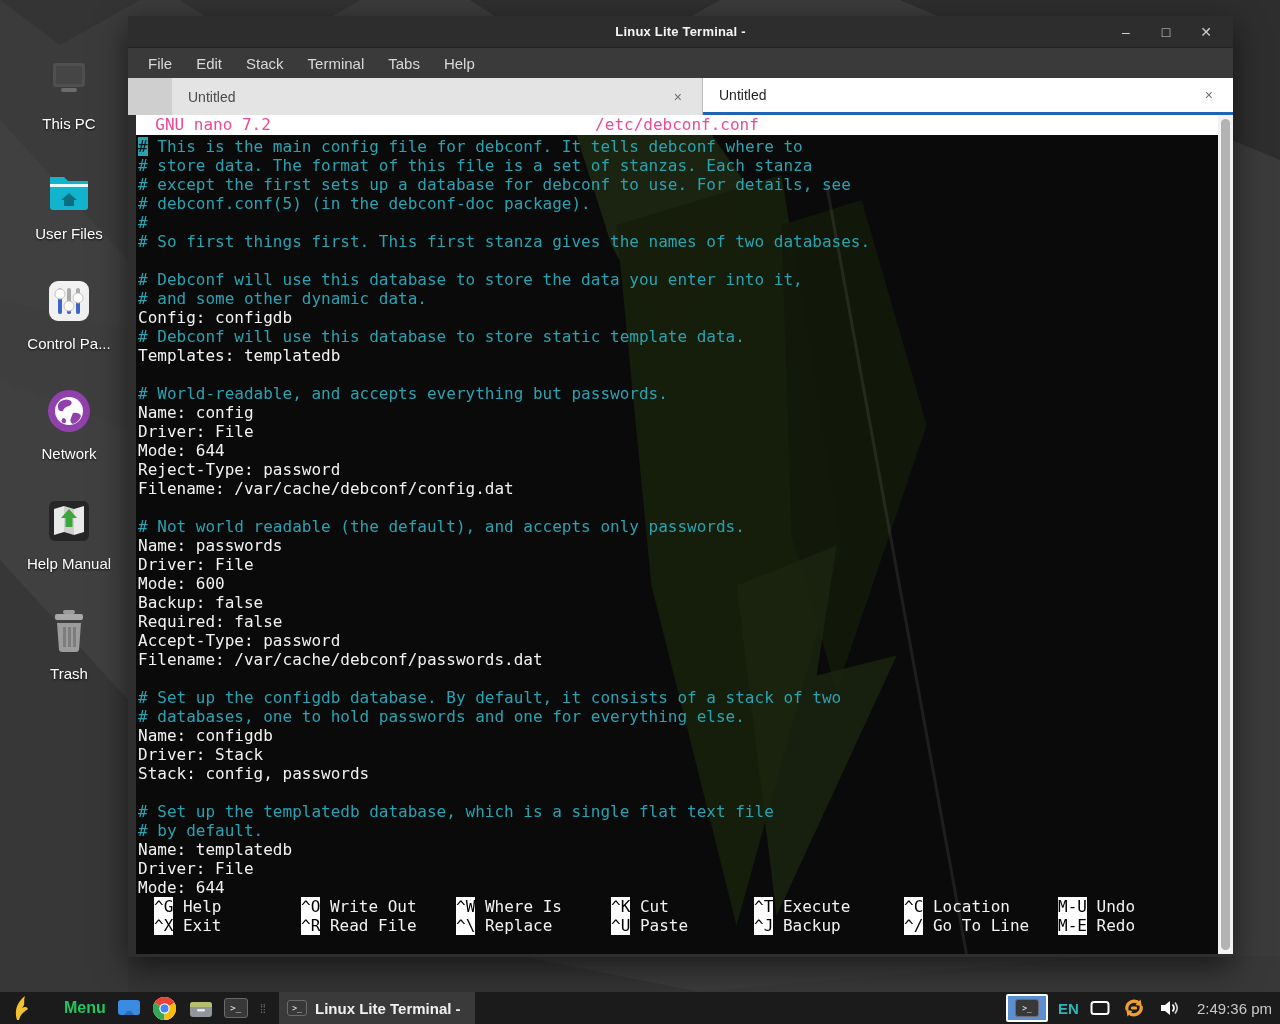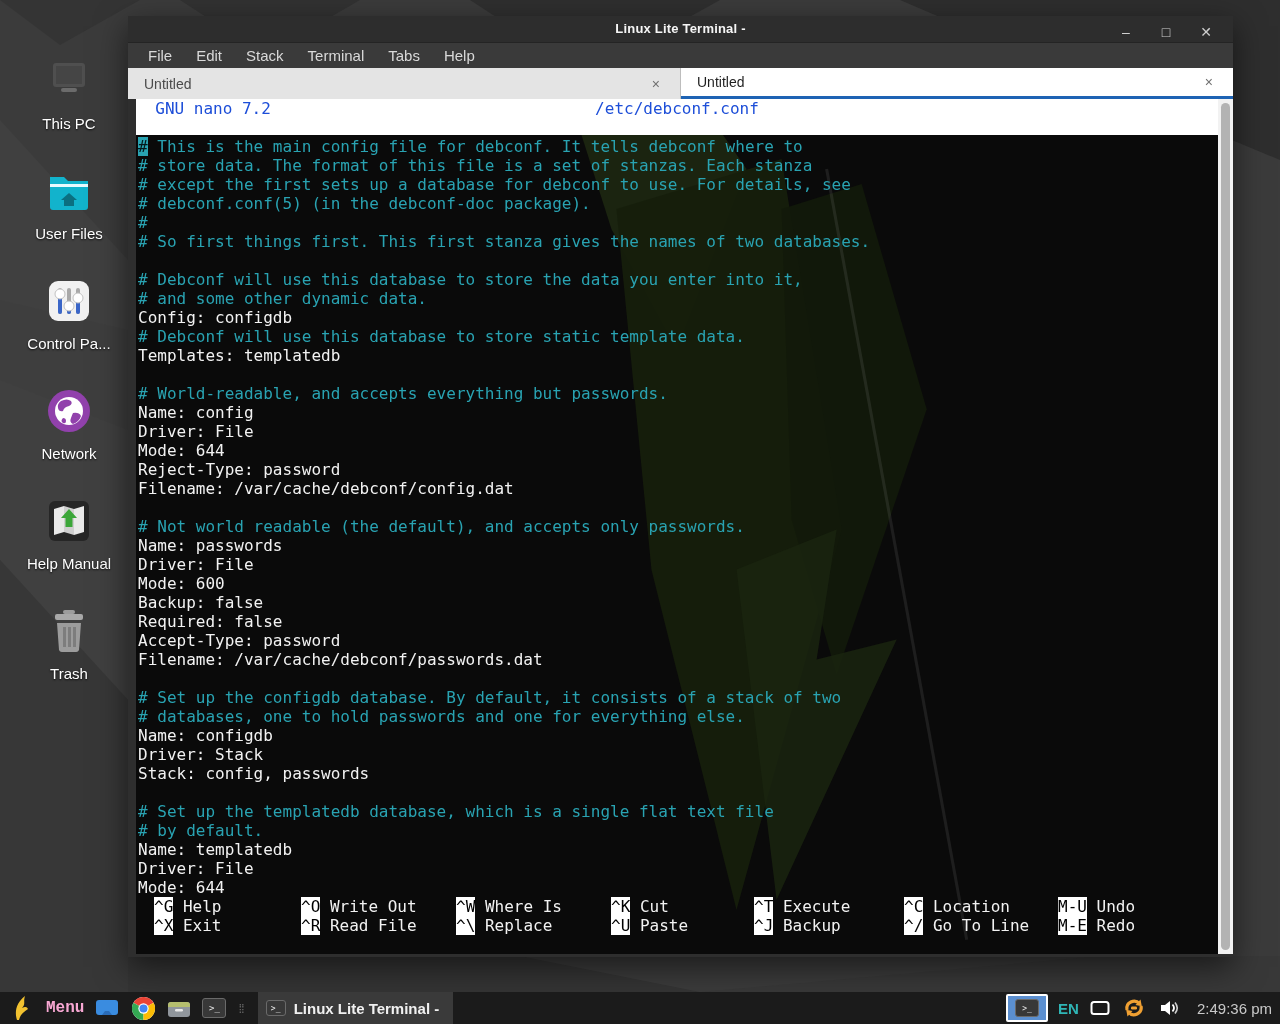--- a/index.html
+++ b/index.html
@@ -26,36 +26,36 @@
               position:relative; border-bottom:1px solid #242424; }
   .title-text { position:absolute; left:0; right:0; text-align:center; color:#f5f5f5;
                 font-size:13px; font-weight:bold; letter-spacing:.2px; }
   .win-btns { position:absolute; right:14px; top:0; height:32px; display:flex; gap:14px;
               align-items:center; }
   .win-btn { width:26px; height:24px; display:flex; align-items:center; justify-content:center;
              color:#cfcfcf; font-size:14px; cursor:pointer; }
   .menubar { height:30px; background:#3a3a3a; display:flex; align-items:center;
              padding-left:10px; gap:4px; }
   .menu-item { color:#d9d9d9; font-size:15px; padding:3px 10px; border-radius:2px; cursor:pointer; }
-  .tabbar { height:37px; display:flex; background:#cfcfcf; }
+  .tabbar { height:37px; display:flex; background:#cfcfcf;padding-left:44px; }
   .tab { flex:1; display:flex; align-items:center; padding:0 16px; font-size:14px;
          cursor:pointer; position:relative; }
   .tab .tab-label { flex:1; }
   .tab-close { color:#6f6f6f; font-size:14px; padding:0 4px; cursor:pointer; }
   .tab-inactive { background:#e4e4e4; color:#4a4a4a; border-right:1px solid #bdbdbd; }
   .tab-active { background:#ffffff; color:#1f1f1f; border-bottom:3px solid #1e63b4; }
 
   
   .term-wrap { flex:1; background:#2e2e2e; display:flex; padding:0 0 3px 8px; position:relative; }
   .term { flex:1; background:#0a0a0a; position:relative; overflow:hidden;
           font-family:"DejaVu Sans Mono", monospace; font-size:16px; line-height:19px;
           display:flex; flex-direction:column; }
   .term-bg { position:absolute; inset:0; pointer-events:none; }
   .term-inner { position:relative; z-index:1; display:flex; flex-direction:column; height:100%; }
-  .nano-header { height:36px; background:#ffffff; color:#1d4ed8; white-space:pre; position:relative; flex:none; }
+  .nano-header { height:20px; background:#ffffff; color:#ec4899; white-space:pre; position:relative; flex:none; }
   .nano-header .ver { position:absolute; left:0; top:0; white-space:pre; }
   .nano-header .path { position:absolute; left:50%; transform:translateX(-50%); top:0; }
   .nano-buffer { flex:1; padding-top:2px; }
   .tline { height:19px; white-space:pre; color:#f2f2f2; padding-left:2px; }
   .tline.cmt { color:#29a3b2; }
   .cursor { background:#29a3b2; color:#04181b; }
   .nano-shortcuts { flex:none; display:grid;
                     grid-template-columns:147px 155px 155px 143px 150px 154px auto;
                     padding-left:18px; margin-bottom:19px; }
   .scol { display:flex; flex-direction:column; }
@@ -64,21 +64,21 @@
   .slbl { color:#f2f2f2; }
 
   .scrollbar { width:15px; background:#f2f2f2; position:relative; flex:none; }
   .scroll-thumb { position:absolute; left:3px; right:3px; top:4px; bottom:4px;
                   background:#b3b3b3; border-radius:5px; cursor:pointer; }
 
   
   .taskbar { position:absolute; left:0; bottom:0; width:1280px; height:32px; background:#1b1b1b;
              display:flex; align-items:center; z-index:5; padding:0 8px; }
   .tb-left { display:flex; align-items:center; gap:10px; }
-  .tb-menu-label { color:#f9a8d4; font-size:16px; font-weight:bold; margin-left:2px; cursor:pointer;font-family:Liberation Mono, monospace; }
+  .tb-menu-label { color:#22c55e; font-size:16px; font-weight:bold; margin-left:20px; cursor:pointer; }
   .tb-ic { display:flex; align-items:center; justify-content:center; width:26px; height:26px; cursor:pointer; }
   .tb-sep { color:#666; font-size:13px; letter-spacing:-1px; margin:0 2px; cursor:pointer; }
   .task-btn { display:flex; align-items:center; gap:8px; background:#3a3a3a; height:32px;
               padding:0 14px 0 8px; margin-left:2px; cursor:pointer; }
   .task-btn .task-label { color:#f0f0f0; font-size:15px; font-weight:bold; white-space:nowrap; }
   .tb-spacer { flex:1; }
   .tb-right { display:flex; align-items:center; gap:10px; }
   .tray-preview { width:42px; height:28px; background:#5b8fd0; border:2px solid #ffffff;
                   border-radius:2px; display:flex; align-items:center; justify-content:center; cursor:pointer; }
   .kb-layout { color:#2fb5b5; font-size:15px; font-weight:bold; cursor:pointer; }

